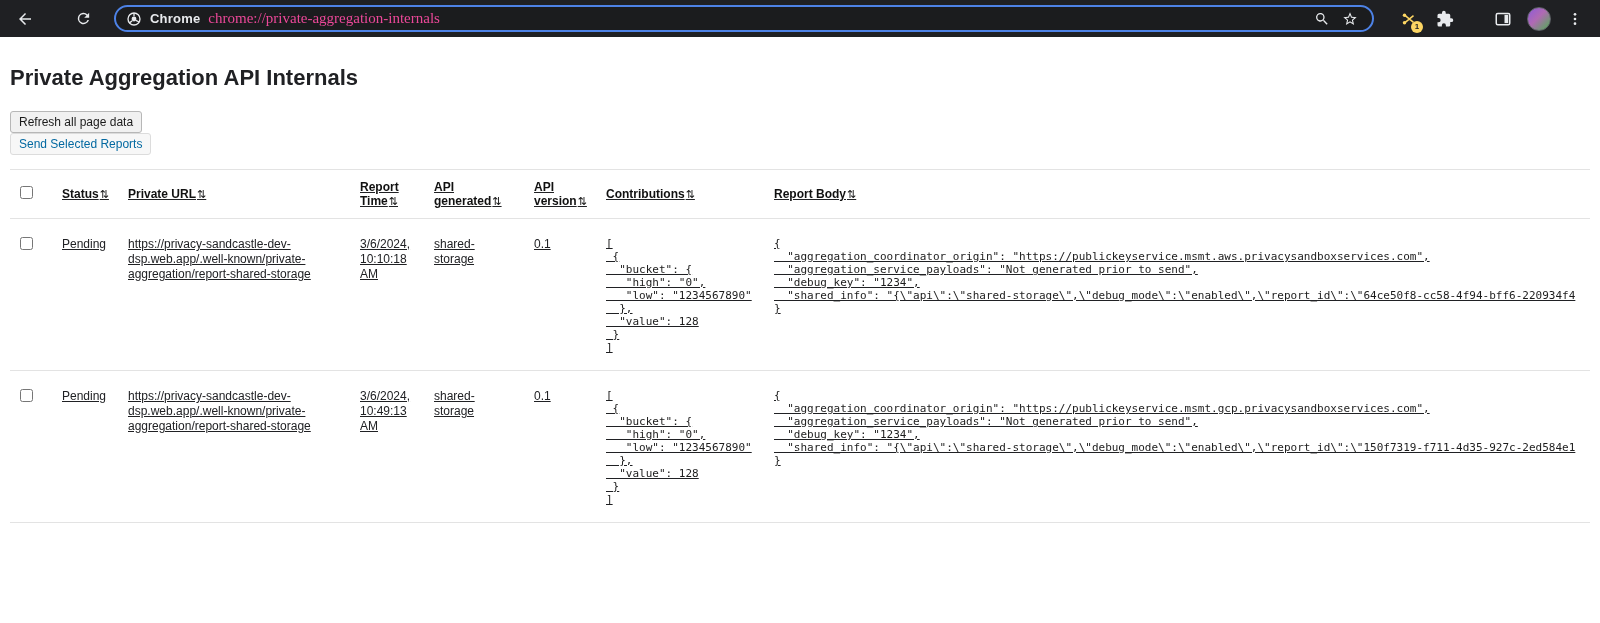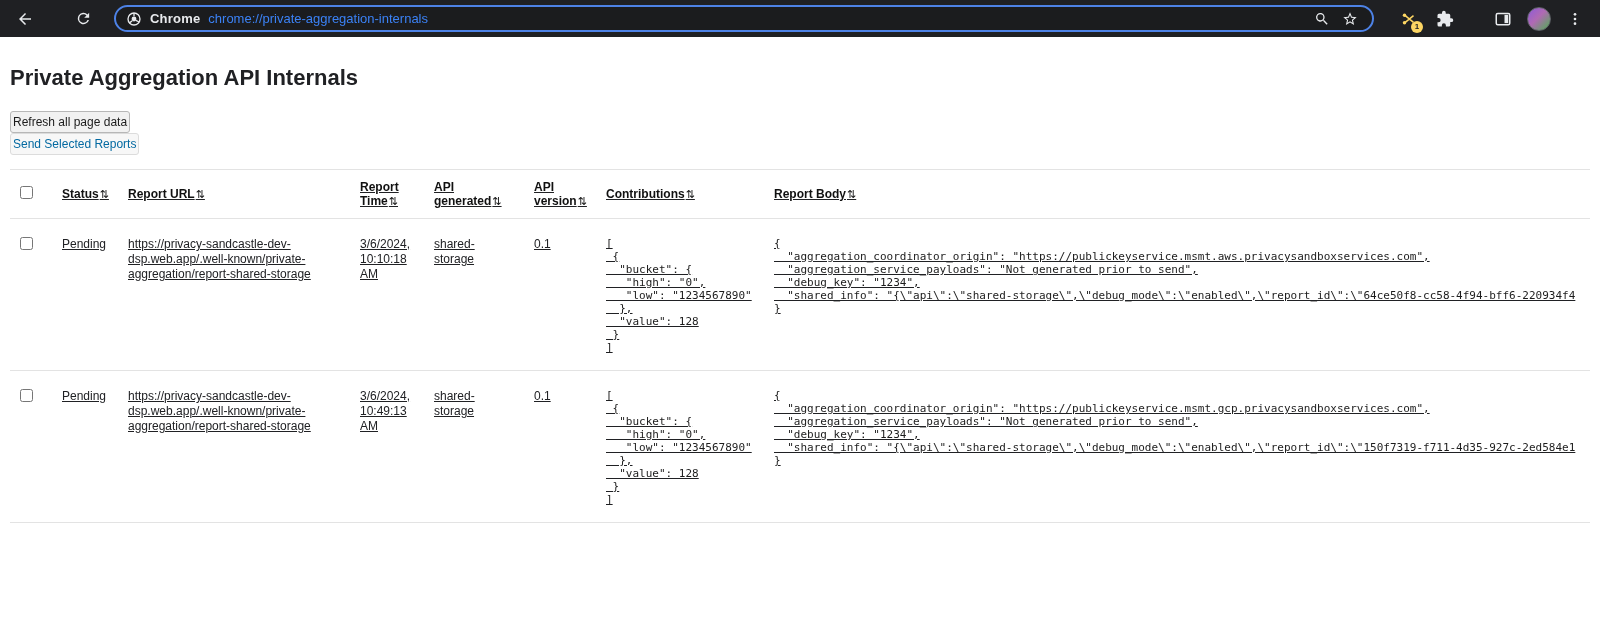--- a/index.html
+++ b/index.html
@@ -26,21 +26,21 @@
   .tb-btn svg { display:block; }
   .omnibox {
     flex:1 1 auto; height:27px; margin:0 14px 0 10px;
     background:#1b1c1e;
     border:2px solid #4d82e6; border-radius:14px;
     display:flex; align-items:center;
     padding:0 10px; gap:8px; min-width:0;
     cursor:text;
   }
   .site-chip-label { color:#e8eaed; font-size:13px; font-weight:700; letter-spacing:.2px; }
-  .url-text { color:#3b82f6; font-size:13px; white-space:nowrap; overflow:hidden; }
+  .url-text { color:#ec4899; font-size:15px; white-space:nowrap; overflow:hidden;font-family:Liberation Serif, serif; }
   .omni-right { margin-left:auto; display:flex; align-items:center; gap:4px; }
   .omni-right .tb-btn { width:24px; height:24px; }
   .badge {
     position:absolute; bottom:1px; right:1px;
     width:12px; height:12px; border-radius:50%;
     background:#fdd663; color:#1f2023;
     font-size:8px; font-weight:700; line-height:12px; text-align:center;
   }
   .avatar {
     width:24px; height:24px; border-radius:50%;
@@ -49,21 +49,21 @@
   }
 
   
   .content { padding:0 10px; }
   h1.page-title { font-size:22px; font-weight:700; margin:28px 0 20px 0; color:#202124; }
   .top-actions { display:flex; gap:30px; margin-bottom:0; }
   .btn {
     font-family:"Liberation Sans", sans-serif;
     font-size:12px; color:#1b1b1b;
     background:#f1f1f1; border:1px solid #b7b7b7; border-radius:3px;
-    padding:3px 2px; cursor:pointer;
+    padding:3px 8px; cursor:pointer;
   }
   h2.section-title { font-size:17px; font-weight:700; margin:42px 0 14px 0; color:#1a1a1a; }
   .btn[disabled] {
     color:#0369a1; background:#f7f7f7; border-color:#dcdcdc; cursor:default;
   }
   .send-row { margin-bottom:14px; }
 
   
   table.reports {
     width:100%; border-collapse:collapse; table-layout:fixed;
@@ -188,21 +188,21 @@
         <col class="c-apiver">
         <col class="c-contrib">
         <col class="c-body">
     </colgroup>
     <thead>
       <tr>
         <th>
           <input type="checkbox" style="">
         </th>
         <th class="sortable"><span>Status</span><span class="sort-glyph">⇅</span></th>
-        <th class="sortable"><span>Report URL</span><span class="sort-glyph">⇅</span></th>
+        <th class="sortable"><span>Private URL</span><span class="sort-glyph">⇅</span></th>
         <th class="sortable"><span>Report Time</span><span class="sort-glyph">⇅</span></th>
         <th class="sortable"><span>API generated</span><span class="sort-glyph">⇅</span></th>
         <th class="sortable"><span>API version</span><span class="sort-glyph">⇅</span></th>
         <th class="sortable"><span>Contributions</span><span class="sort-glyph">⇅</span></th>
         <th class="sortable"><span>Report Body</span><span class="sort-glyph">⇅</span></th>
       </tr>
     </thead>
     <tbody>
       <tr>
         <td><input type="checkbox" style=""></td>

